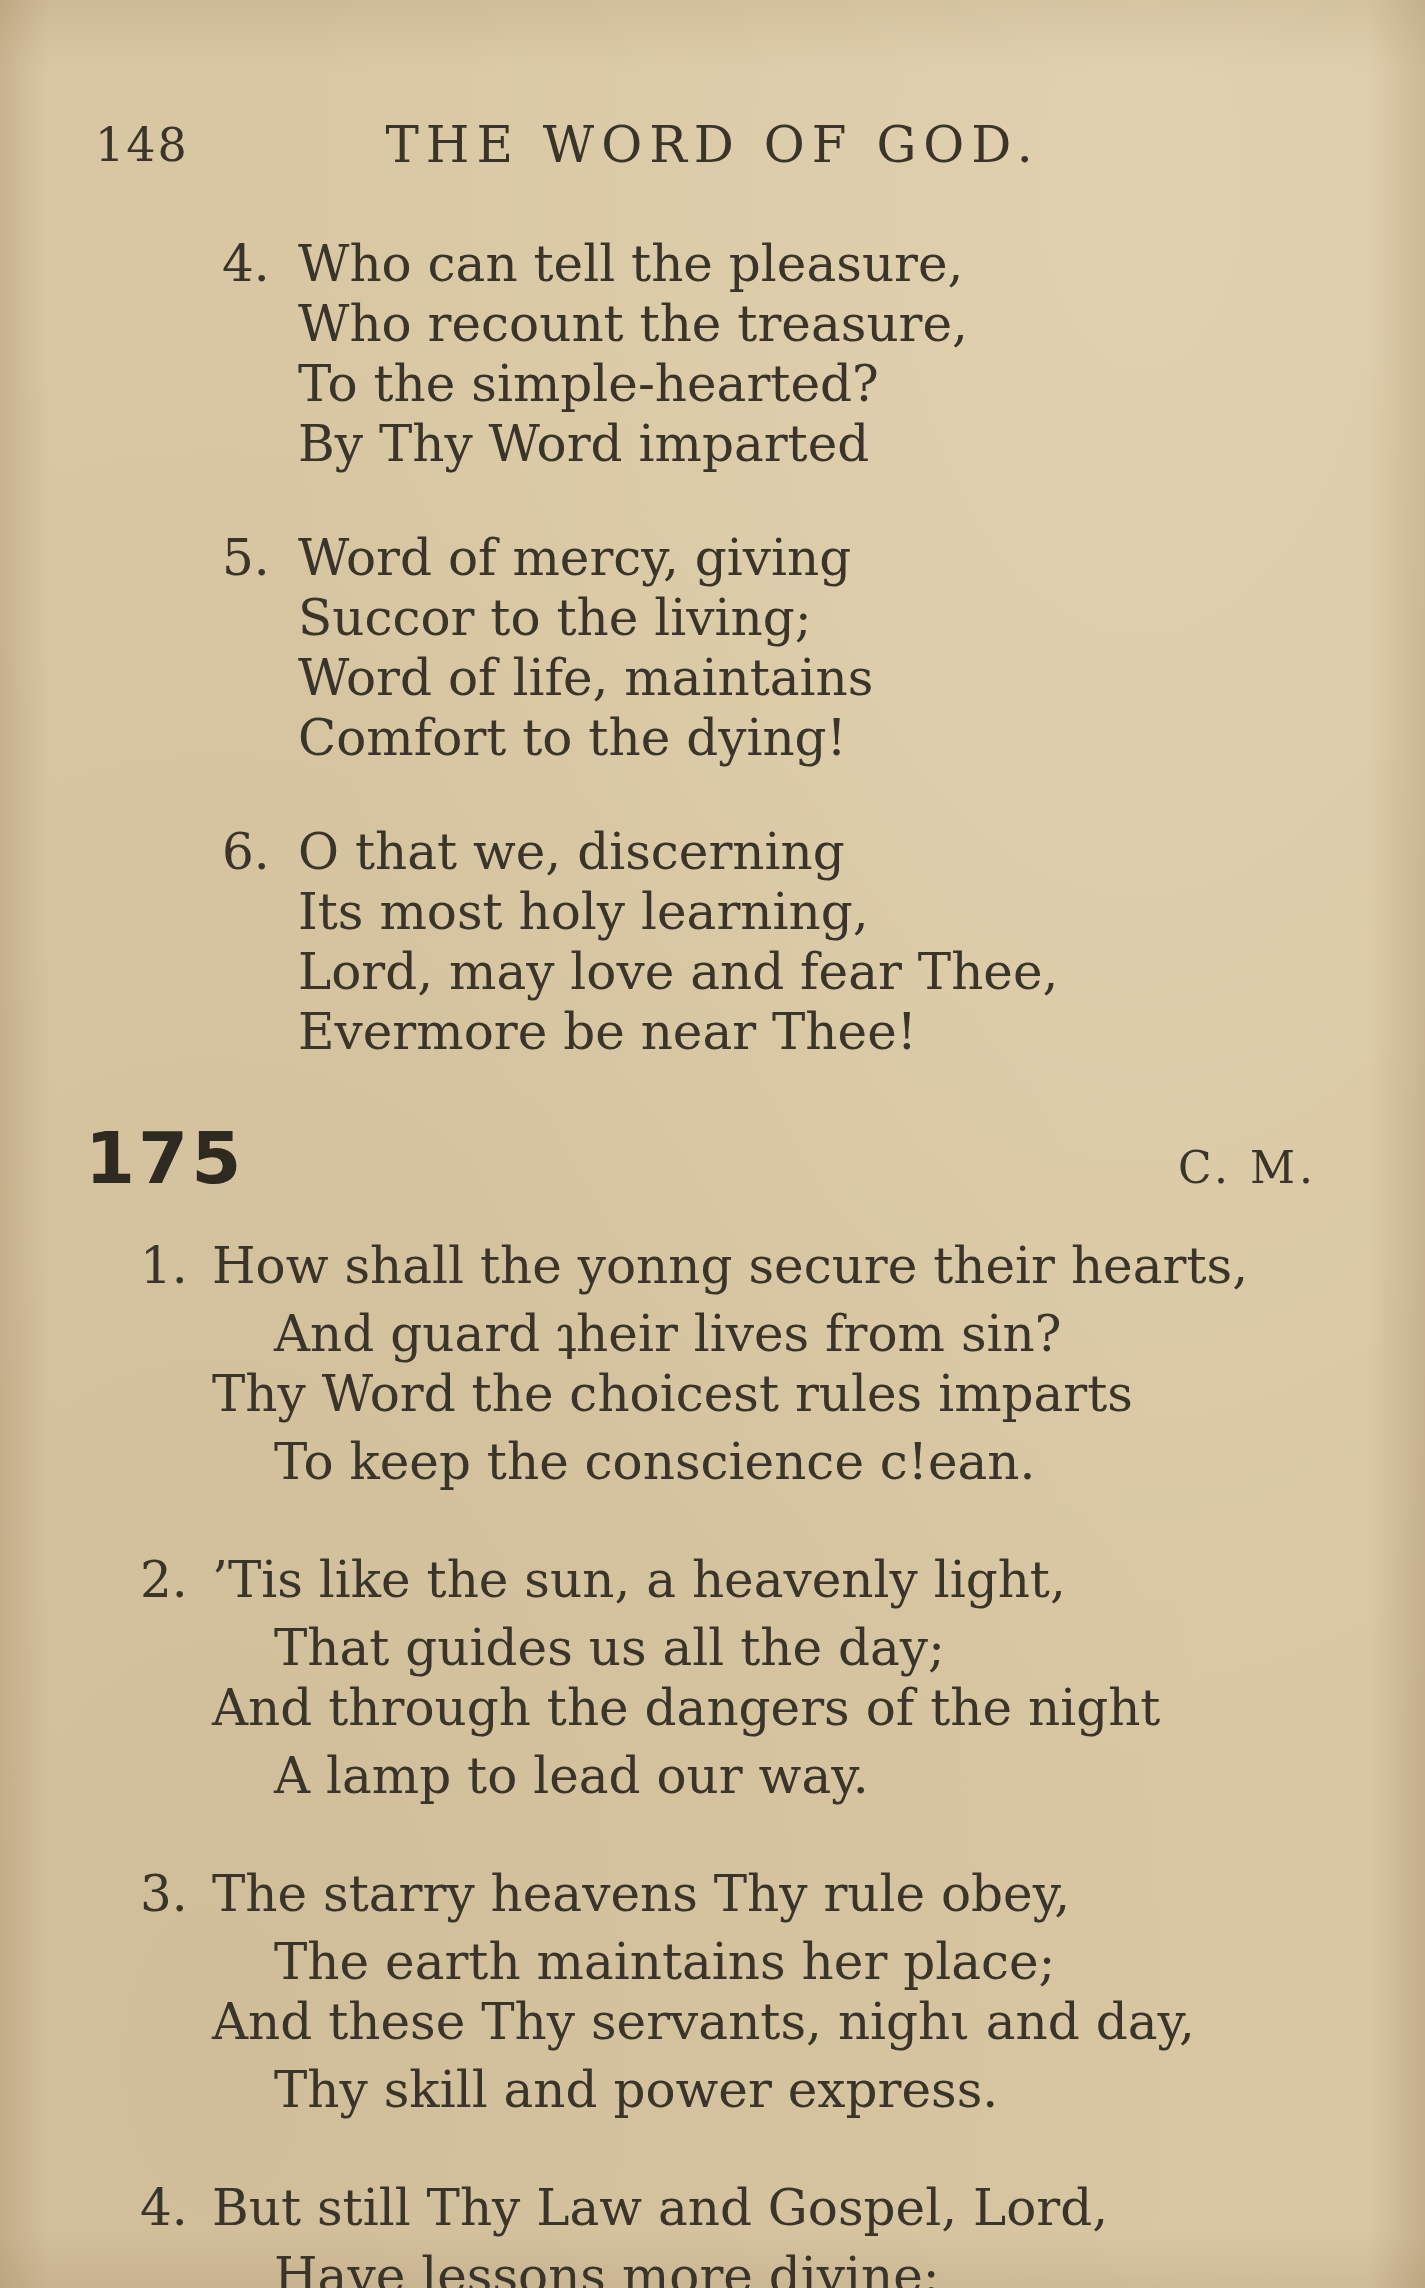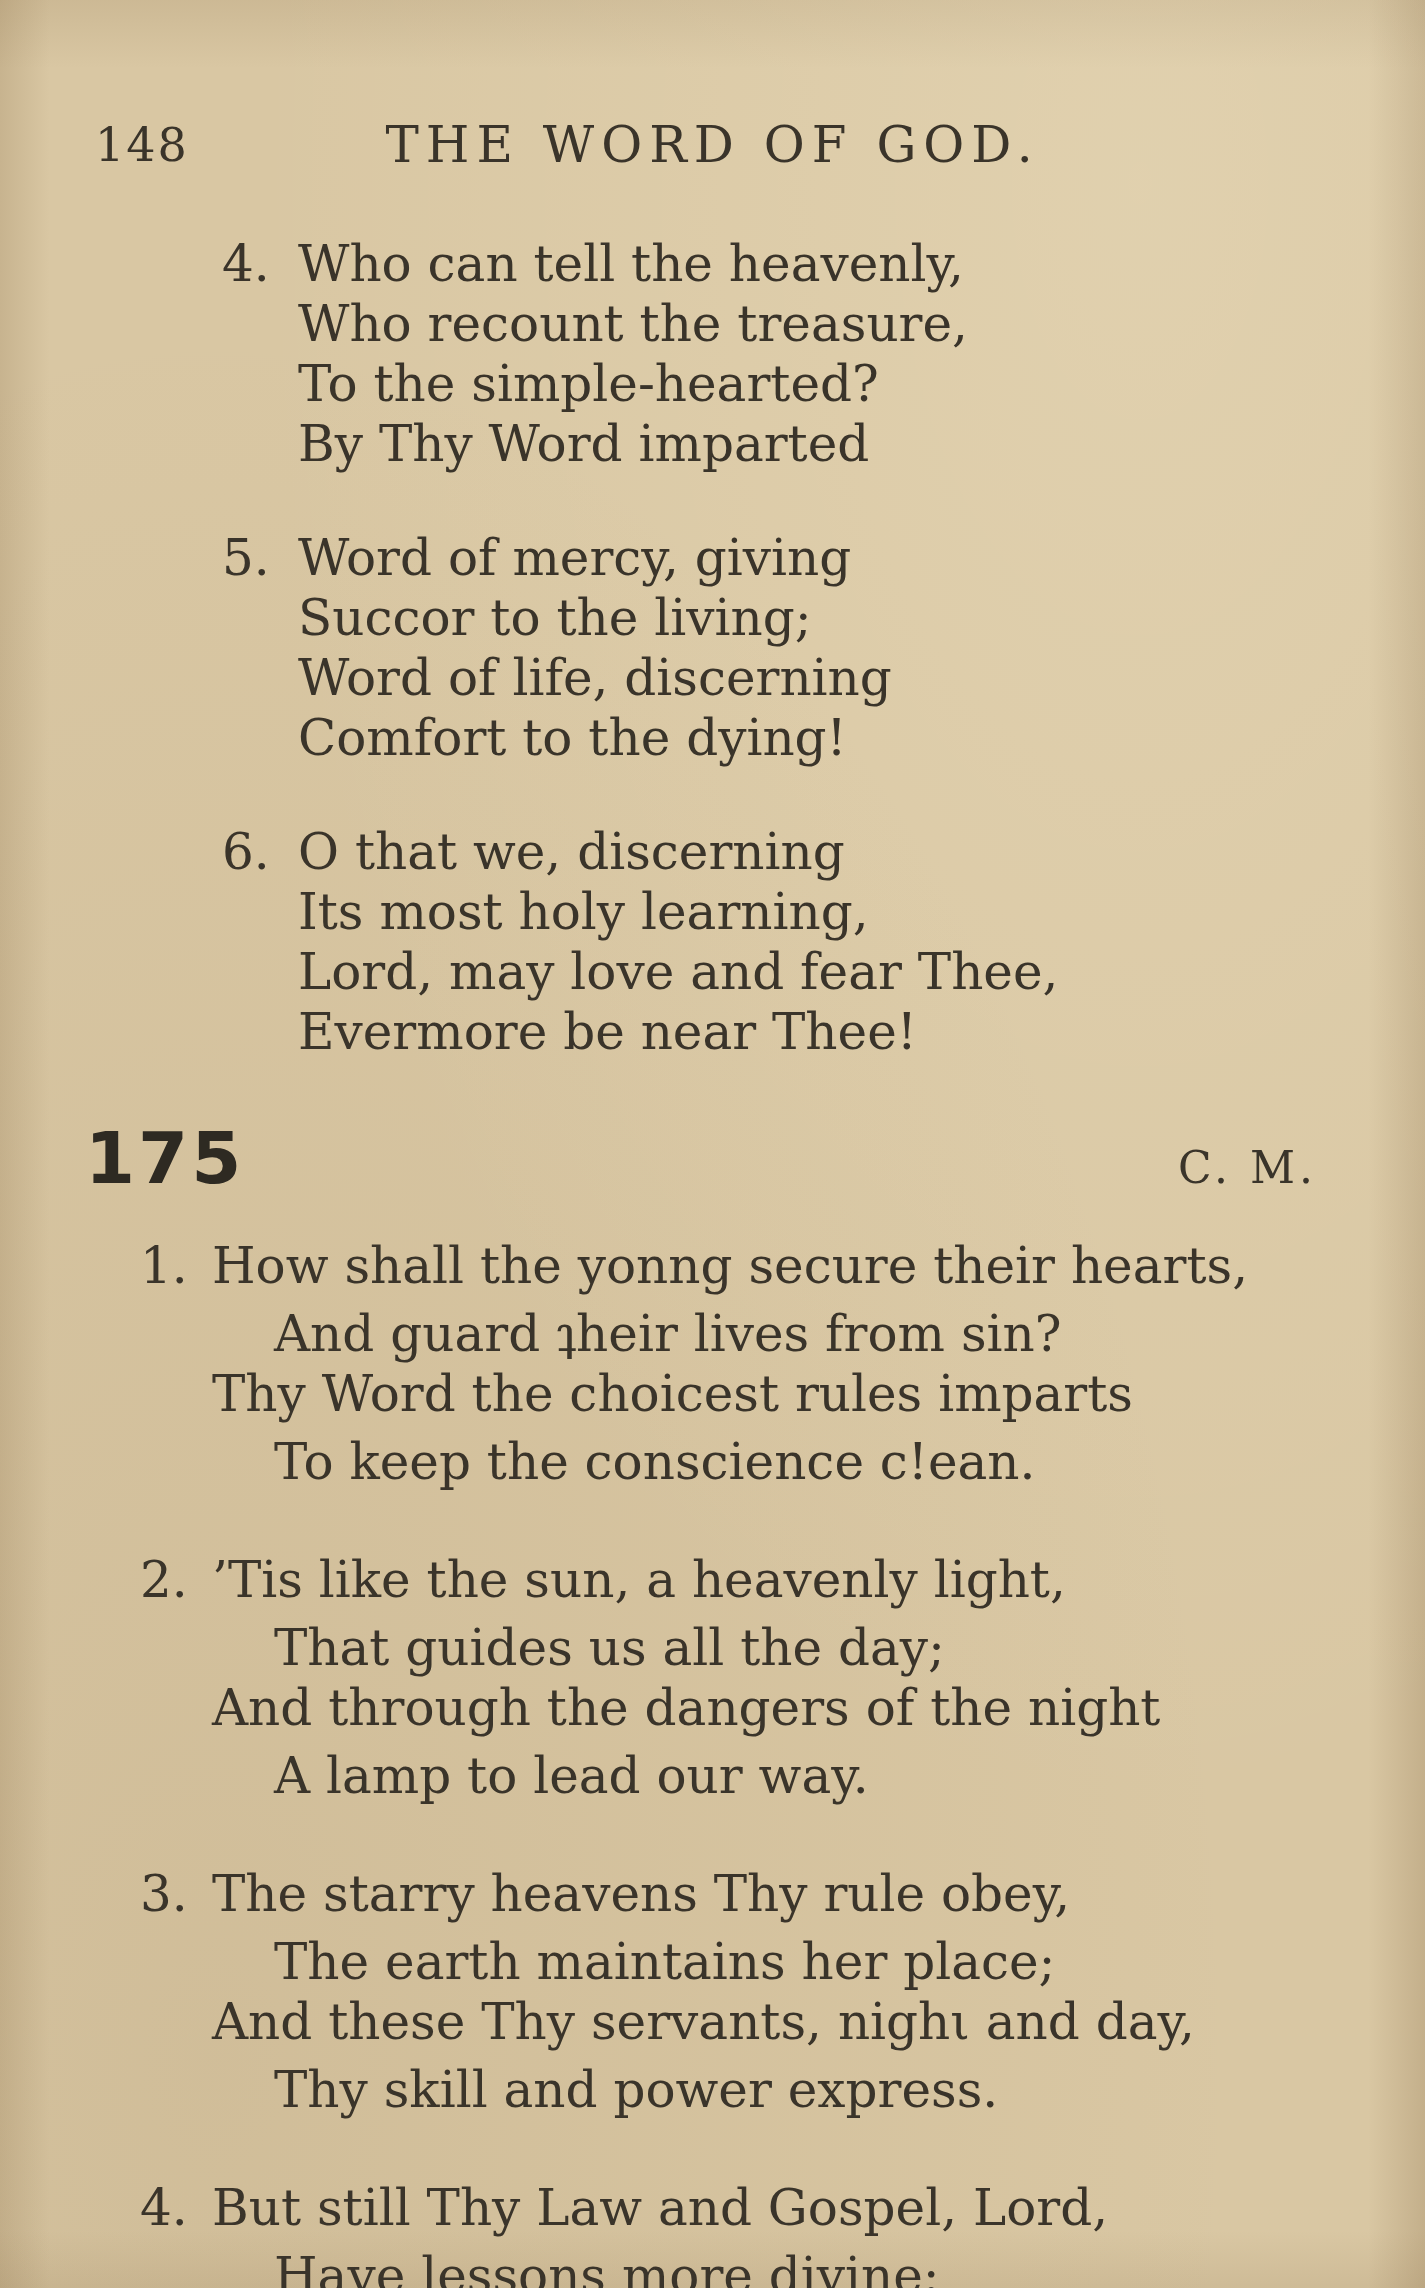--- a/index.html
+++ b/index.html
@@ -65,31 +65,31 @@
 
   <header class="running-head">
     <span class="page-num">148</span>
     <span class="head-title">THE WORD OF GOD.</span>
   </header>
 
   <section class="hymn-a">
 
     <div class="verse">
       <span class="vnum">4.</span>
-      <div class="line">Who can tell the heavenly,</div>
+      <div class="line">Who can tell the pleasure,</div>
       <div class="line">Who recount the treasure,</div>
       <div class="line">To the simple-hearted?</div>
       <div class="line">By Thy Word imparted</div>
     </div>
 
     <div class="verse">
       <span class="vnum">5.</span>
       <div class="line">Word of mercy, giving</div>
       <div class="line">Succor to the living;</div>
-      <div class="line">Word of life, discerning</div>
+      <div class="line">Word of life, maintains</div>
       <div class="line">Comfort to the dying!</div>
     </div>
 
     <div class="verse">
       <span class="vnum">6.</span>
       <div class="line">O that we, discerning</div>
       <div class="line">Its most holy learning,</div>
       <div class="line">Lord, may love and fear Thee,</div>
       <div class="line">Evermore be near Thee!</div>
     </div>

